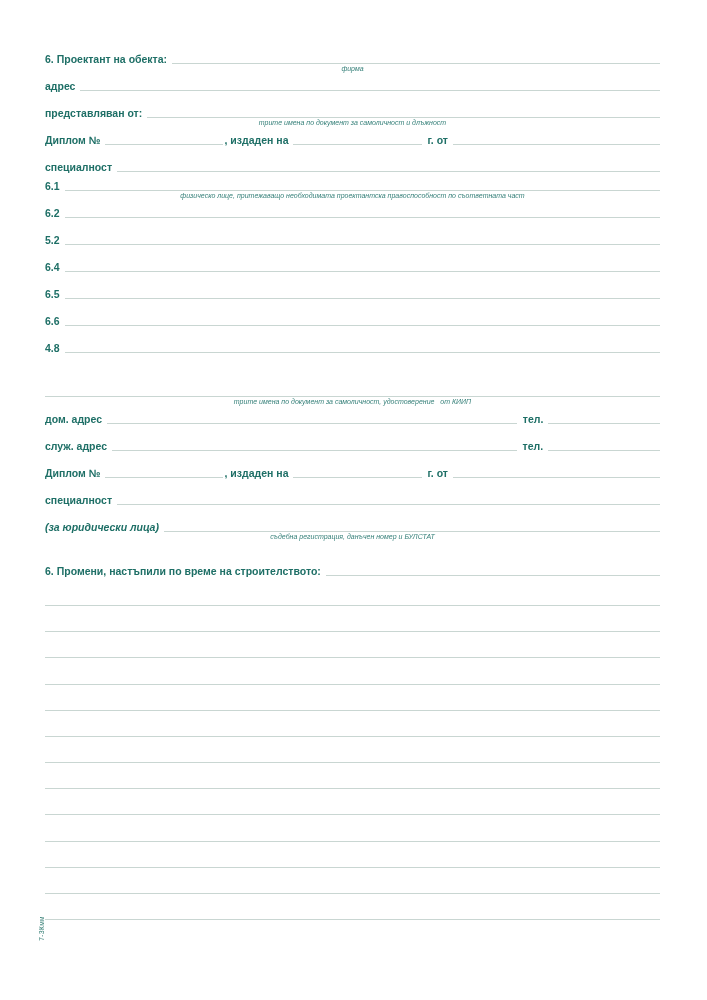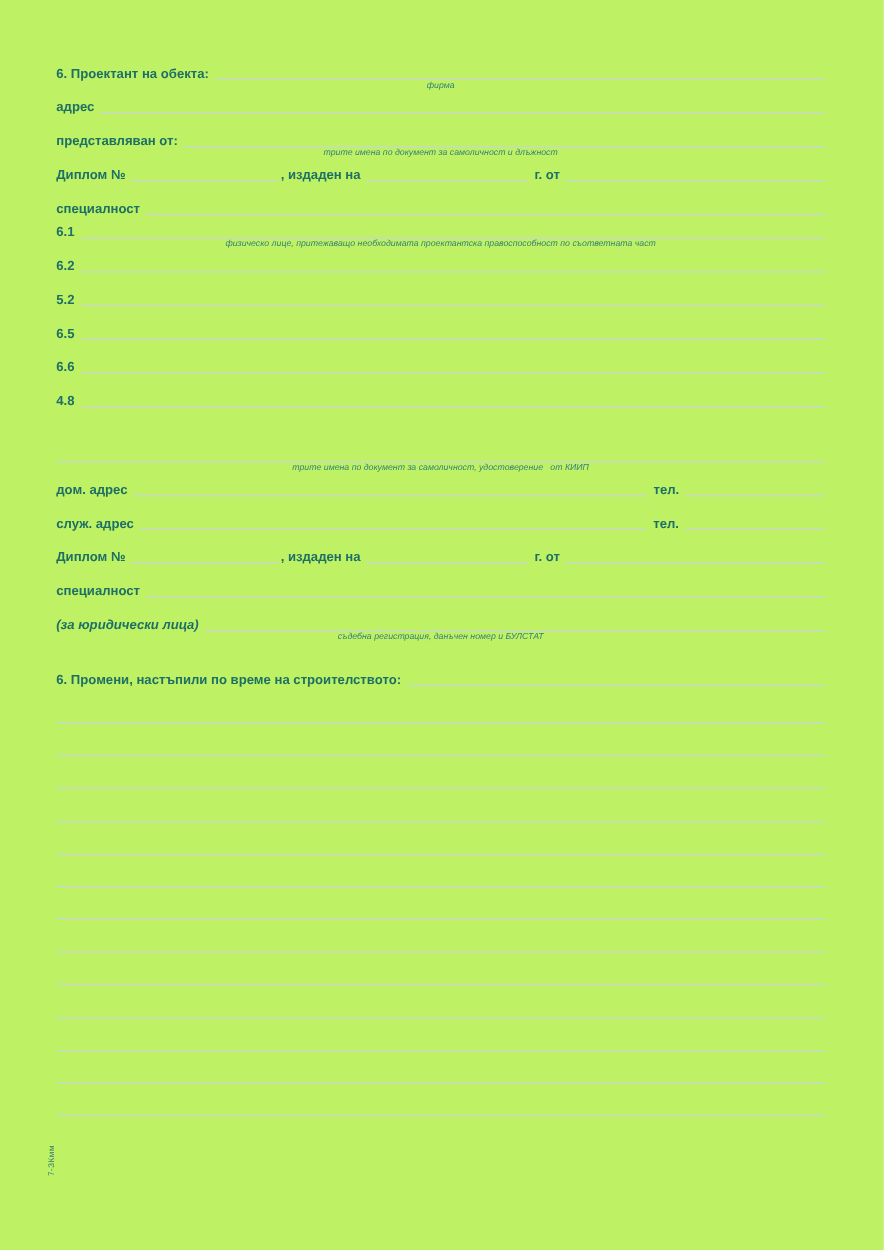--- a/index.html
+++ b/index.html
@@ -1,20 +1,20 @@
 <!DOCTYPE html>
 <html><head>
 <meta charset="utf-8">
 <style>
   html,body { margin:0; padding:0; background:#e9e9e9; }
   .page {
     position:relative;
     width:707px; height:1000px;
     margin:0 auto;
-    background:#bef264;
+    background:#ffffff;
     font-family:"Liberation Sans", sans-serif;
     color:#1e6f66;
     overflow:hidden;
   }
   .content {
     position:absolute;
     left:45px; right:47px; top:39px;
   }
   .row {
     position:relative;
@@ -109,20 +109,24 @@
         </div>
         <div class="row">
           <span class="lbl">6.2</span>
           <span class="line"></span>
         </div>
         <div class="row">
           <span class="lbl">5.2</span>
           <span class="line"></span>
         </div>
         <div class="row">
+          <span class="lbl">6.4</span>
+          <span class="line"></span>
+        </div>
+        <div class="row">
           <span class="lbl">6.5</span>
           <span class="line"></span>
         </div>
         <div class="row">
           <span class="lbl">6.6</span>
           <span class="line"></span>
         </div>
         <div class="row">
           <span class="lbl">4.8</span>
           <span class="line"></span>

